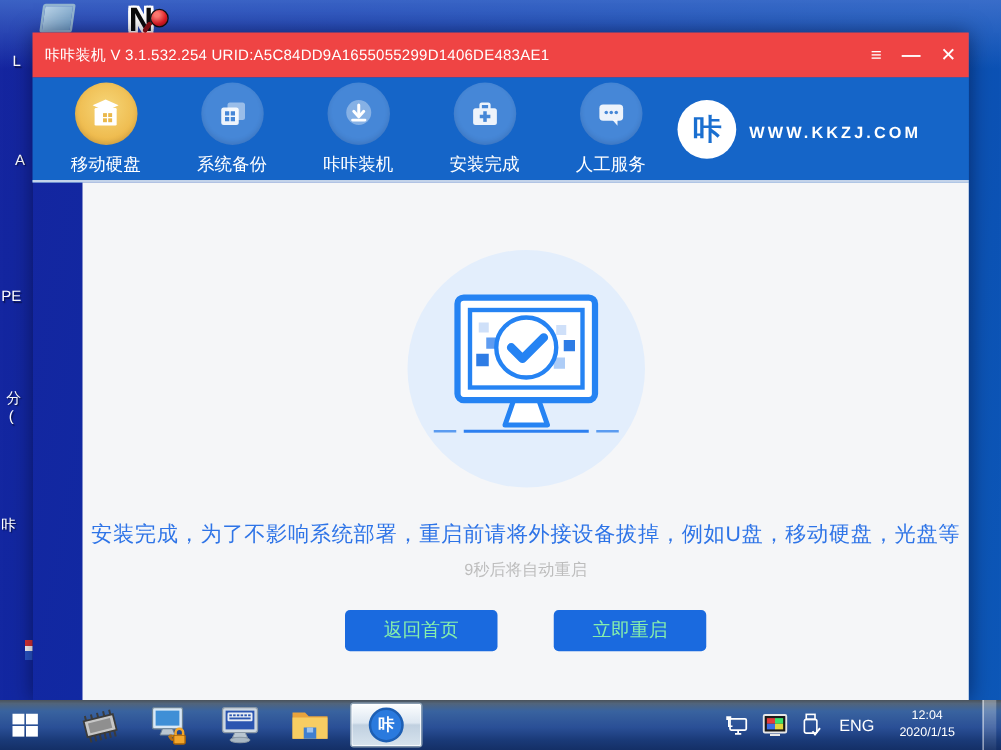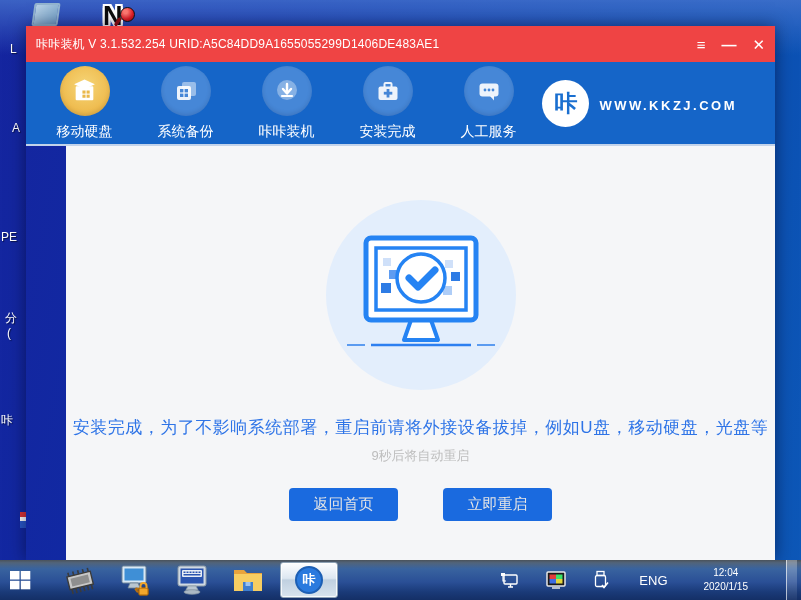--- a/index.html
+++ b/index.html
@@ -60,39 +60,39 @@
   .brand-name { color:#fff; font-size:27px; font-weight:700; letter-spacing:3px; }
   .brand-site { color:#fff; font-size:13px; font-weight:700; letter-spacing:2.5px; margin-top:4px; }
 
   .content { flex:1; background:#f5f6f8; display:flex; flex-direction:column; align-items:center;margin-left:40px; }
   .illus { margin-top:54px; width:190px; height:190px; border-radius:50%; background:#e3eefc; position:relative; }
   .illus svg { position:absolute; left:13px; top:32px; }
 
   .msg { margin-top:26px; color:#2e74e7; font-size:17px; letter-spacing:.5px; }
   .countdown { margin-top:8px; color:#bdbdbd; font-size:13px; }
   .btn-row { margin-top:23px; display:flex; gap:45px; }
-  .btn { width:109px; height:33px; background:#1a6adf; border:none; border-radius:4px;
-    color:#e5e5e5; font-size:15px; font-family:Liberation Serif, serif; cursor:pointer;
+  .btn { width:122px; height:33px; background:#1a6adf; border:none; border-radius:4px;
+    color:#86efac; font-size:15px; font-family:Liberation Serif, serif; cursor:pointer;
     display:flex; align-items:center; justify-content:center; }
 
   
   .taskbar { left:0; bottom:0; width:801px; height:40px;
     background:linear-gradient(180deg,#4a525a 0%, #51647b 7%, #39639f 22%, #2a4f96 55%, #1a3a78 80%, #142f66 100%);
     display:flex; align-items:center; }
   .start { width:40px; height:40px; display:flex; align-items:center; justify-content:center; cursor:pointer; }
   .tb-icon { width:44px; height:40px; display:flex; align-items:center; justify-content:center; cursor:pointer; }
   .tb-icon.chip { margin-left:18px; }
   .tb-icon + .tb-icon { margin-left:12px; }
   .kaka-btn { margin-left:10px; width:58px; height:36px; border:1px solid #8fa3b6; border-radius:3px;
     background:linear-gradient(180deg,#fdfeff 0%,#dde7f1 45%,#c0d0e0 50%,#d8e4ee 100%);
     display:flex; align-items:center; justify-content:center; cursor:pointer;
     box-shadow:inset 0 0 0 1px rgba(255,255,255,.8); }
   .kaka-circle { width:28px; height:28px; border-radius:50%; background:#2a7ade; border:2px solid #1d5fb4;
     color:#fff; font-size:13px; font-weight:700; display:flex; align-items:center; justify-content:center; }
-  .tray { margin-left:auto; display:flex; align-items:center; gap:26px; padding-right:4px; }
+  .tray { margin-left:auto; display:flex; align-items:center; gap:10px; padding-right:4px; }
   .tray-icon { display:flex; align-items:center; justify-content:center; cursor:pointer; }
   .lang { color:#fff; font-size:13px; cursor:pointer; padding:0 4px; }
   .clock { color:#fff; font-size:10px; line-height:14px; text-align:center; cursor:pointer; padding:0 6px; }
   .show-desktop { width:11px; height:40px; margin-left:6px; border-left:1px solid rgba(255,255,255,.65);
     background:linear-gradient(180deg, rgba(255,255,255,.3), rgba(255,255,255,.05)); cursor:pointer; }
 </style>
 </head>
 <body>
 
 <div class="abs desk-screen"></div>

